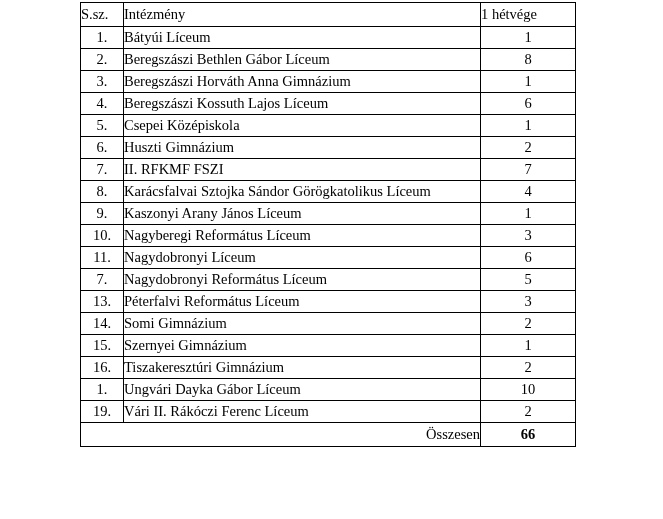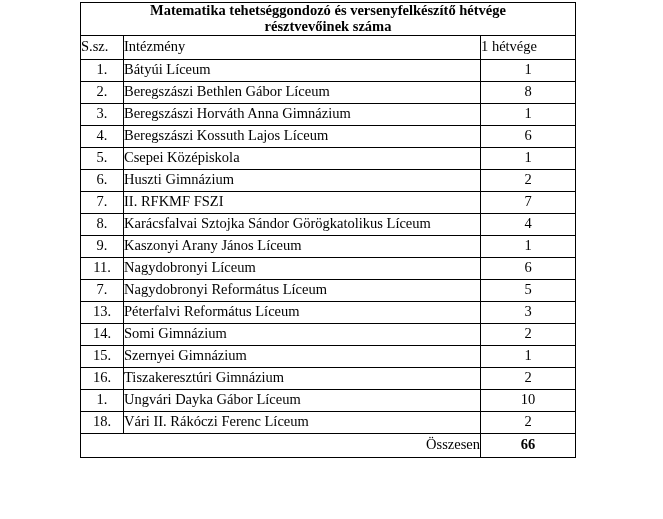--- a/index.html
+++ b/index.html
@@ -103,26 +103,20 @@
 <div id="sheet">
 
   <table class="report">
     <colgroup>
       <col class="c-num">
       <col class="c-inst">
       <col class="c-count">
     </colgroup>
     <tbody>
 
-      <tr>
-        <td class="title-cell" colspan="3">
-          <span class="title-line">Matematika tehetséggondozó és versenyfelkészítő hétvége</span>
-          <span class="title-line">résztvevőinek száma</span>
-        </td>
-      </tr>
 
       <tr>
         <td class="hdr">S.sz.</td>
         <td class="hdr">Intézmény</td>
         <td class="hdr">1 hétvége</td>
       </tr>
 
       <tr>
         <td class="num">1.</td>
         <td class="inst">Bátyúi  Líceum</td>
@@ -162,20 +156,25 @@
         <td class="num">8.</td>
         <td class="inst">Karácsfalvai  Sztojka Sándor Görögkatolikus  Líceum</td>
         <td class="count">4</td>
       </tr>
       <tr>
         <td class="num">9.</td>
         <td class="inst">Kaszonyi  Arany  János  Líceum</td>
         <td class="count">1</td>
       </tr>
       <tr>
+        <td class="num">10.</td>
+        <td class="inst">Nagyberegi  Református  Líceum</td>
+        <td class="count">3</td>
+      </tr>
+      <tr>
         <td class="num">11.</td>
         <td class="inst">Nagydobronyi  Líceum</td>
         <td class="count">6</td>
       </tr>
       <tr>
         <td class="num">7.</td>
         <td class="inst">Nagydobronyi  Református  Líceum</td>
         <td class="count">5</td>
       </tr>
       <tr>
@@ -197,21 +196,21 @@
         <td class="num">16.</td>
         <td class="inst">Tiszakeresztúri  Gimnázium</td>
         <td class="count">2</td>
       </tr>
       <tr>
         <td class="num">1.</td>
         <td class="inst">Ungvári  Dayka Gábor Líceum</td>
         <td class="count">10</td>
       </tr>
       <tr>
-        <td class="num">18.</td>
+        <td class="num">19.</td>
         <td class="inst">Vári II. Rákóczi  Ferenc Líceum</td>
         <td class="count">2</td>
       </tr>
 
       <tr>
         <td class="total-label" colspan="2">Összesen</td>
         <td class="total-value">66</td>
       </tr>
 
     </tbody>

